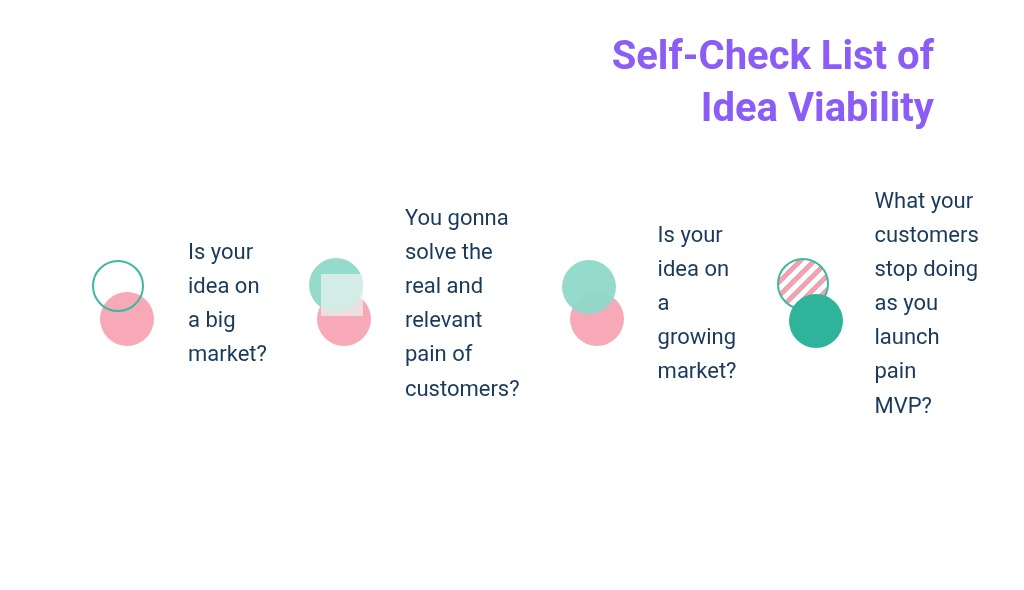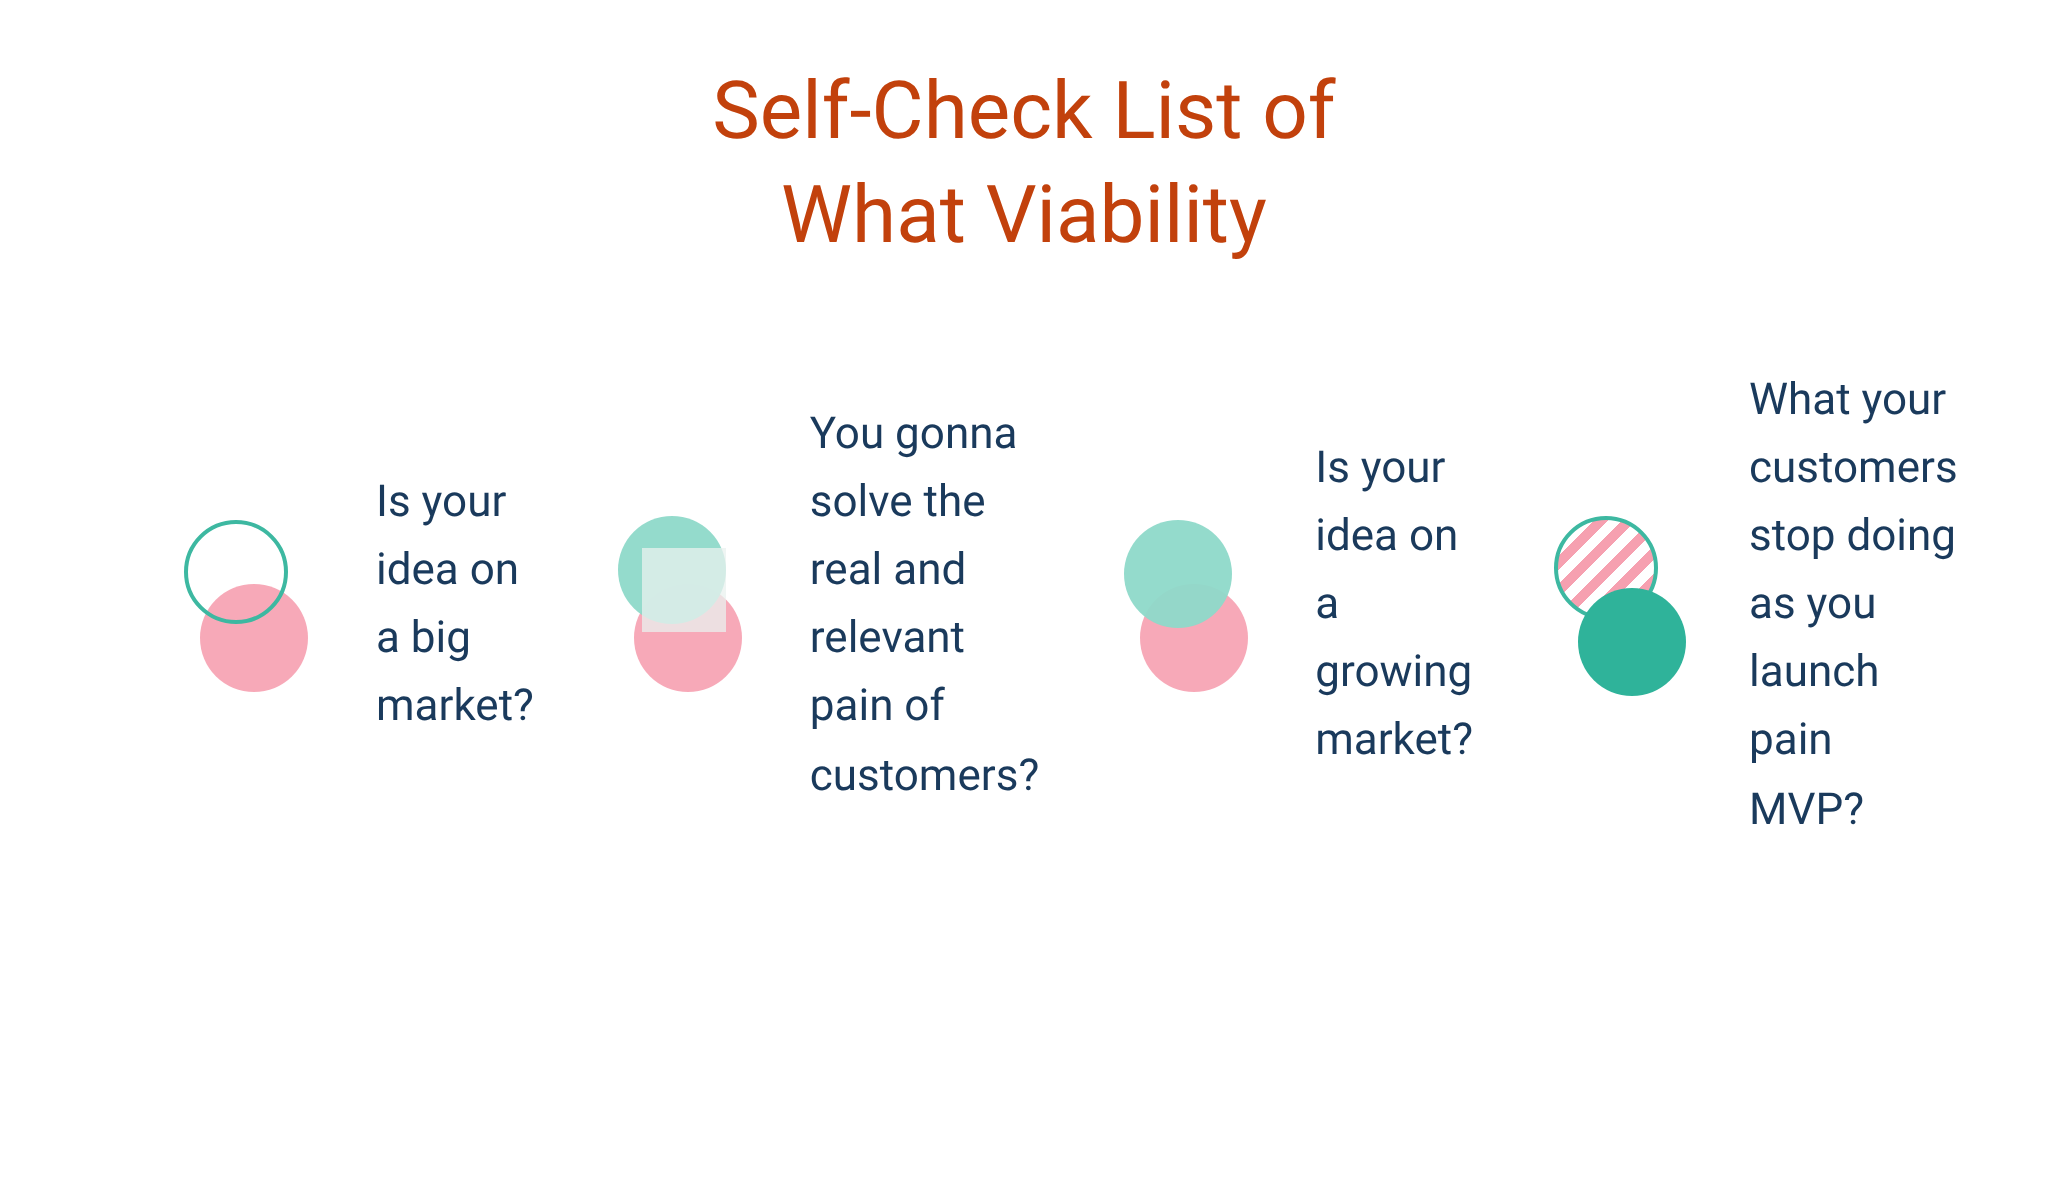--- a/index.html
+++ b/index.html
@@ -10,24 +10,24 @@
     body {
       width: 1024px;
       height: 590px;
       background: #ffffff;
       font-family: -apple-system, BlinkMacSystemFont, "Segoe UI", Roboto, "Helvetica Neue", Arial, sans-serif;
       padding: 30px 90px 40px 90px;
       display: flex;
       flex-direction: column;
     }
     .title {
-      text-align: center;
+      text-align: right;
       font-size: 40px;
-      font-weight: 400;
-      color: #c2410c;
+      font-weight: 700;
+      color: #8b5cf6;
       line-height: 1.3;
       margin-bottom: 50px;
     }
     .grid {
       display: grid;
       grid-template-columns: 1fr 1fr 1fr 1fr;
       grid-template-rows: 1fr 1fr;
       gap: 60px 40px;
     }
     .item {
@@ -118,21 +118,21 @@
       );
       border: 2px solid #3db8a1;
       border-radius: 50%;
     }
   </style>
 </head>
 <body>
 
 <h1 class="title">
   <span>Self-Check List of</span><br>
-  <span>What Viability</span>
+  <span>Idea Viability</span>
 </h1>
 
 <div class="grid">
 
   <div class="item">
     <div class="icon-wrap">
       <div class="circ icon1-pink"></div>
       <div class="circ icon1-ring"></div>
     </div>
     <div class="item-text">Is your idea on a big market?</div>

